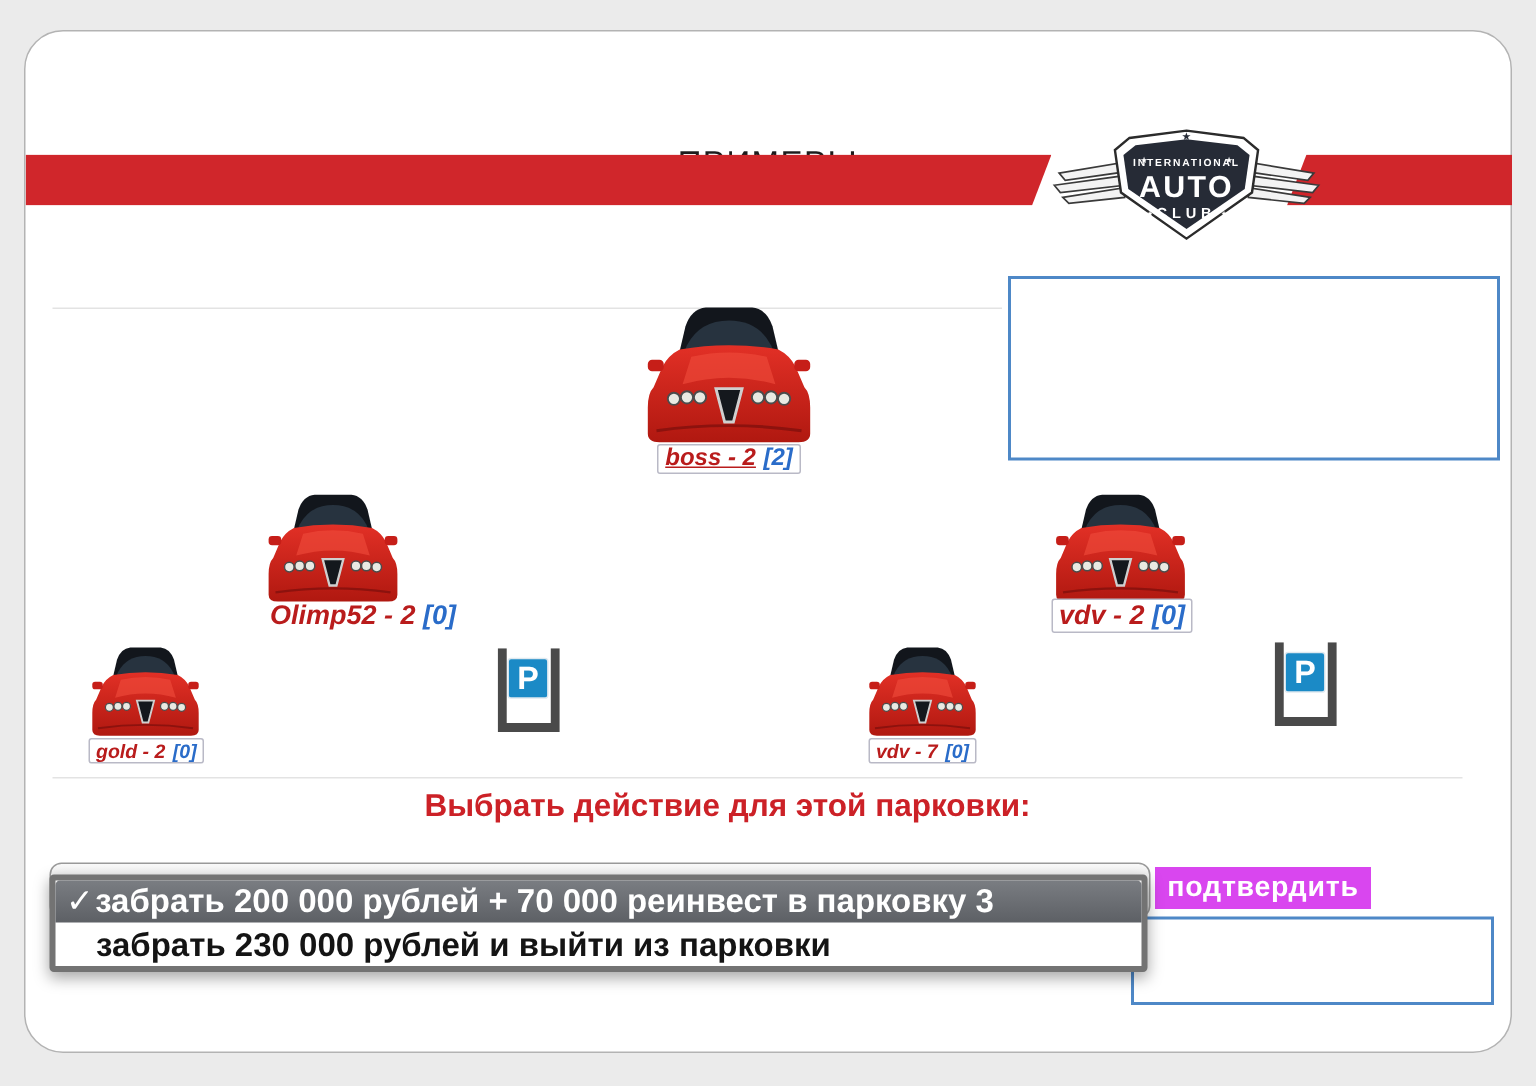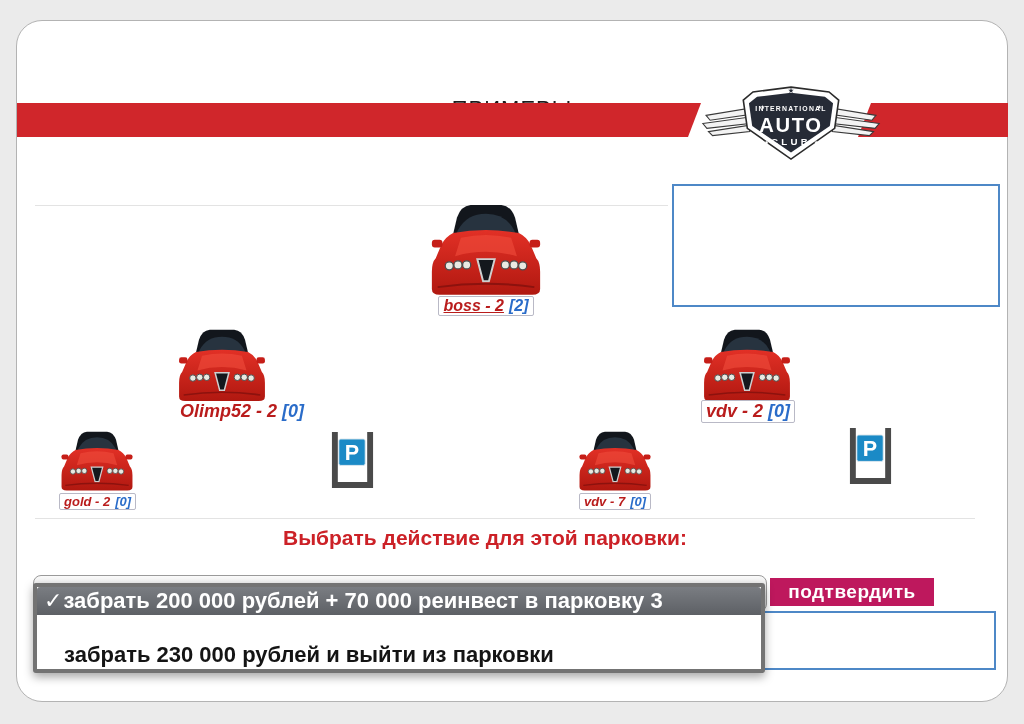--- a/index.html
+++ b/index.html
@@ -82,26 +82,26 @@
     box-shadow:0 4px 10px rgba(0,0,0,.35);z-index:5;
   }
   .dd-option{
     height:28px;line-height:28px;font-size:22px;font-weight:bold;
     white-space:nowrap;overflow:hidden;cursor:default;
   }
   .dd-option.selected{
     background:linear-gradient(#7a7d82,#5d6065);color:#ffffff;
     border-radius:3px 3px 0 0;padding-left:7px;
   }
-  .dd-option.plain{color:#141414;padding-left:27px;height:29px;line-height:29px;margin-top:25px;}
+  .dd-option.plain{color:#141414;padding-left:27px;height:29px;line-height:29px;}
   .dd-option .check{margin-right:1px;}
 
   .confirm-btn{
-    position:absolute;left:770px;top:578px;width:164px;height:28px;
-    background:#be185d;color:#ffffff;border:none;
+    position:absolute;left:770px;top:578px;width:144px;height:28px;
+    background:#d946ef;color:#ffffff;border:none;
     font-family:"Liberation Sans","DejaVu Sans",sans-serif;
     font-size:19px;font-weight:bold;letter-spacing:.5px;
     line-height:28px;text-align:center;padding:0;cursor:pointer;
   }
 </style>
 </head>
 <body>
 
 <svg width="0" height="0" style="position:absolute">
   <defs>

